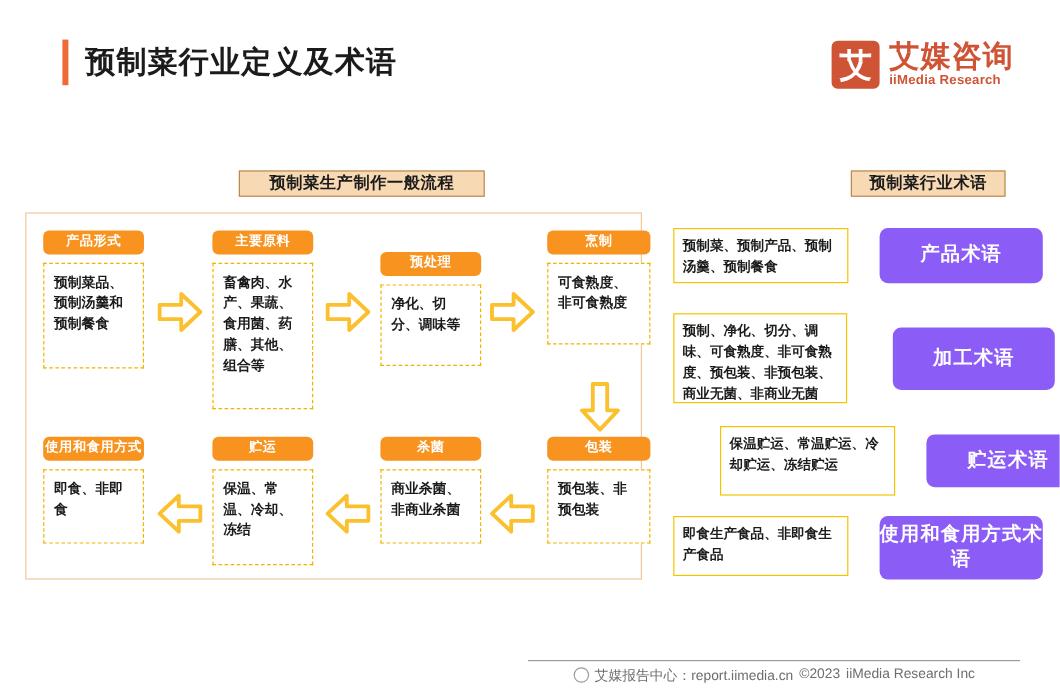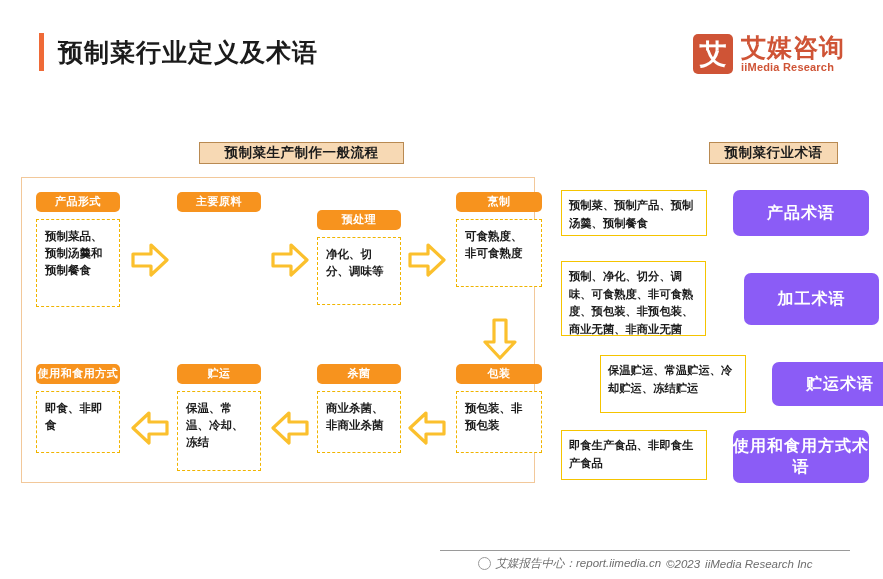--- a/index.html
+++ b/index.html
@@ -17,21 +17,21 @@
   }
 
   
   .header {
     position: absolute;
     left: 0; top: 0;
     width: 883px; height: 104px;
   }
   .title-wrap {
     position: absolute;
-    left: 39px; top: 33px;
+    left: 52px; top: 33px;
     display: flex;
     align-items: center;
   }
   .title-bar {
     width: 5px;
     height: 38px;
     background: #ef6a37;
     margin-right: 14px;
   }
   .page-title {
@@ -178,27 +178,25 @@
   }
 
   
   .footer {
     position: absolute;
     left: 440px; top: 550px;
     width: 410px;
     border-top: 1px solid #9a9a9a;
     padding-top: 5px;
     display: flex;
-    align-items: center;
     justify-content: center;
     gap: 5px;
     font-size: 11.5px;
     color: #6d6d6d;
     white-space: nowrap;
-    font-style: italic;
   }
   .footer-icon {
     width: 11px; height: 11px;
     border-radius: 50%;
     border: 1.3px solid #9a9a9a;
     display: inline-block;
     flex: 0 0 auto;
   }
 </style>
 </head>
@@ -230,20 +228,21 @@
   </div>
 
   <div class="arrow" style="left:109px; top:64px;">
     <svg width="38" height="36" viewBox="0 0 38 36">
         <path d="M2 12 H20 V3 L36 18 L20 33 V24 H2 Z" fill="#ffffff" stroke="#fbc02d" stroke-width="3.2" stroke-linejoin="round"></path>
       </svg>
   </div>
 
   <div class="stage" style="left:155px; top:14px; width:84px;">
     <div class="stage-pill">主要原料</div>
+    <div class="stage-box" style="height:122px;">畜禽肉、水产、果蔬、食用菌、药膳、其他、组合等</div>
   </div>
 
   <div class="arrow" style="left:249px; top:64px;">
     <svg width="38" height="36" viewBox="0 0 38 36">
         <path d="M2 12 H20 V3 L36 18 L20 33 V24 H2 Z" fill="#ffffff" stroke="#fbc02d" stroke-width="3.2" stroke-linejoin="round"></path>
       </svg>
   </div>
 
   <div class="stage" style="left:295px; top:32px; width:84px;">
     <div class="stage-pill">预处理</div>

